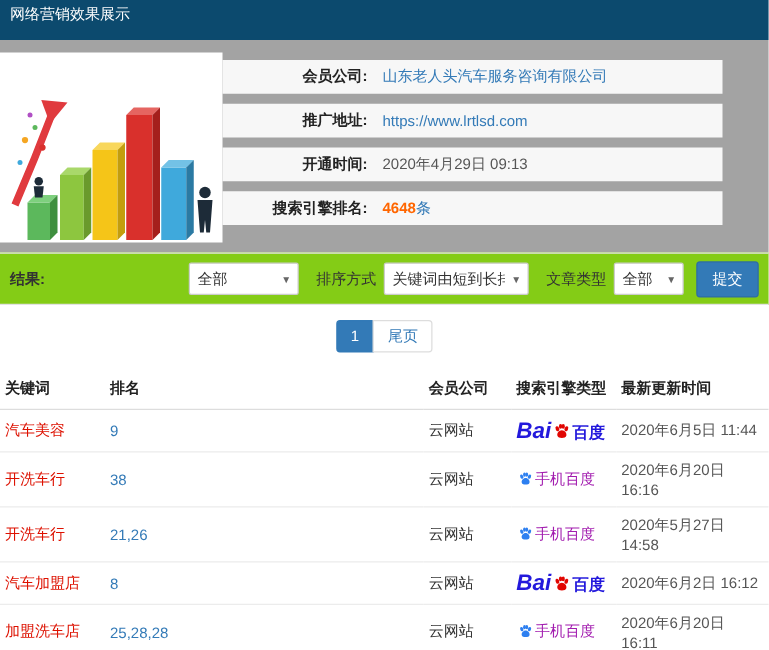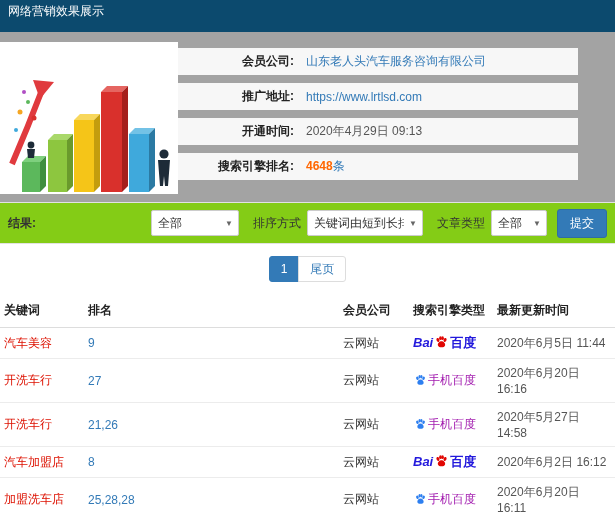--- a/index.html
+++ b/index.html
@@ -65,21 +65,21 @@
   col.c-engine { width:84px; } col.c-time { width:122px; }
   th {
     text-align:left; font-weight:bold; color:#222; padding:8px 4px;
     border-bottom:1px solid #ddd; font-size:12px;
   }
   td { padding:6px 4px; border-bottom:1px solid #ececec; font-size:12px; }
   td.kw { color:#dd1100; }
   td.rank { color:#337ab7; cursor:pointer; }
   td.rtype { color:#333; }
   td.time { color:#555; }
-  .bd-latin { color:#2319dc; font-weight:bold; font-style:italic; font-size:13px; }
+  .bd-latin { color:#2319dc; font-weight:bold; font-style:italic; font-size:18px; }
   .bd-cn { color:#2319dc; font-weight:bold; font-size:13px; }
   .mb-text { color:#a21caf; }
   .paw { vertical-align:-3px; margin:0 1px; }
 </style>
 </head>
 <body>
 
 <div class="topbar">
   <span>网络营销效果展示</span>
 </div>
@@ -201,21 +201,21 @@
               <ellipse cx="17.7" cy="8" rx="2.3" ry="3.3" transform="rotate(22 17.7 8)"></ellipse>
               <ellipse cx="10.3" cy="5" rx="2.1" ry="3.1"></ellipse>
               <ellipse cx="13.7" cy="5" rx="2.1" ry="3.1"></ellipse>
               <path d="M12 10c-3.6 0-6.6 3.7-5.7 6.9.6 2.2 2.9 2.8 5.7 2.8s5.1-.6 5.7-2.8C18.6 13.7 15.6 10 12 10z"></path>
             </g>
           </svg><span class="bd-cn">百度</span></td>
         <td class="time">2020年6月5日 11:44</td>
       </tr>
       <tr>
         <td class="kw">开洗车行</td>
-        <td class="rank">27</td>
+        <td class="rank">38</td>
         <td class="rtype">云网站</td>
         <td class="engine"><svg class="paw" width="13" height="13" viewBox="0 0 24 24">
             <g fill="#2d7ff0">
               <ellipse cx="6.3" cy="8" rx="2.3" ry="3.3" transform="rotate(-22 6.3 8)"></ellipse>
               <ellipse cx="17.7" cy="8" rx="2.3" ry="3.3" transform="rotate(22 17.7 8)"></ellipse>
               <ellipse cx="10.3" cy="5" rx="2.1" ry="3.1"></ellipse>
               <ellipse cx="13.7" cy="5" rx="2.1" ry="3.1"></ellipse>
               <path d="M12 10c-3.6 0-6.6 3.7-5.7 6.9.6 2.2 2.9 2.8 5.7 2.8s5.1-.6 5.7-2.8C18.6 13.7 15.6 10 12 10z"></path>
             </g>
           </svg><span class="mb-text">手机百度</span></td>

